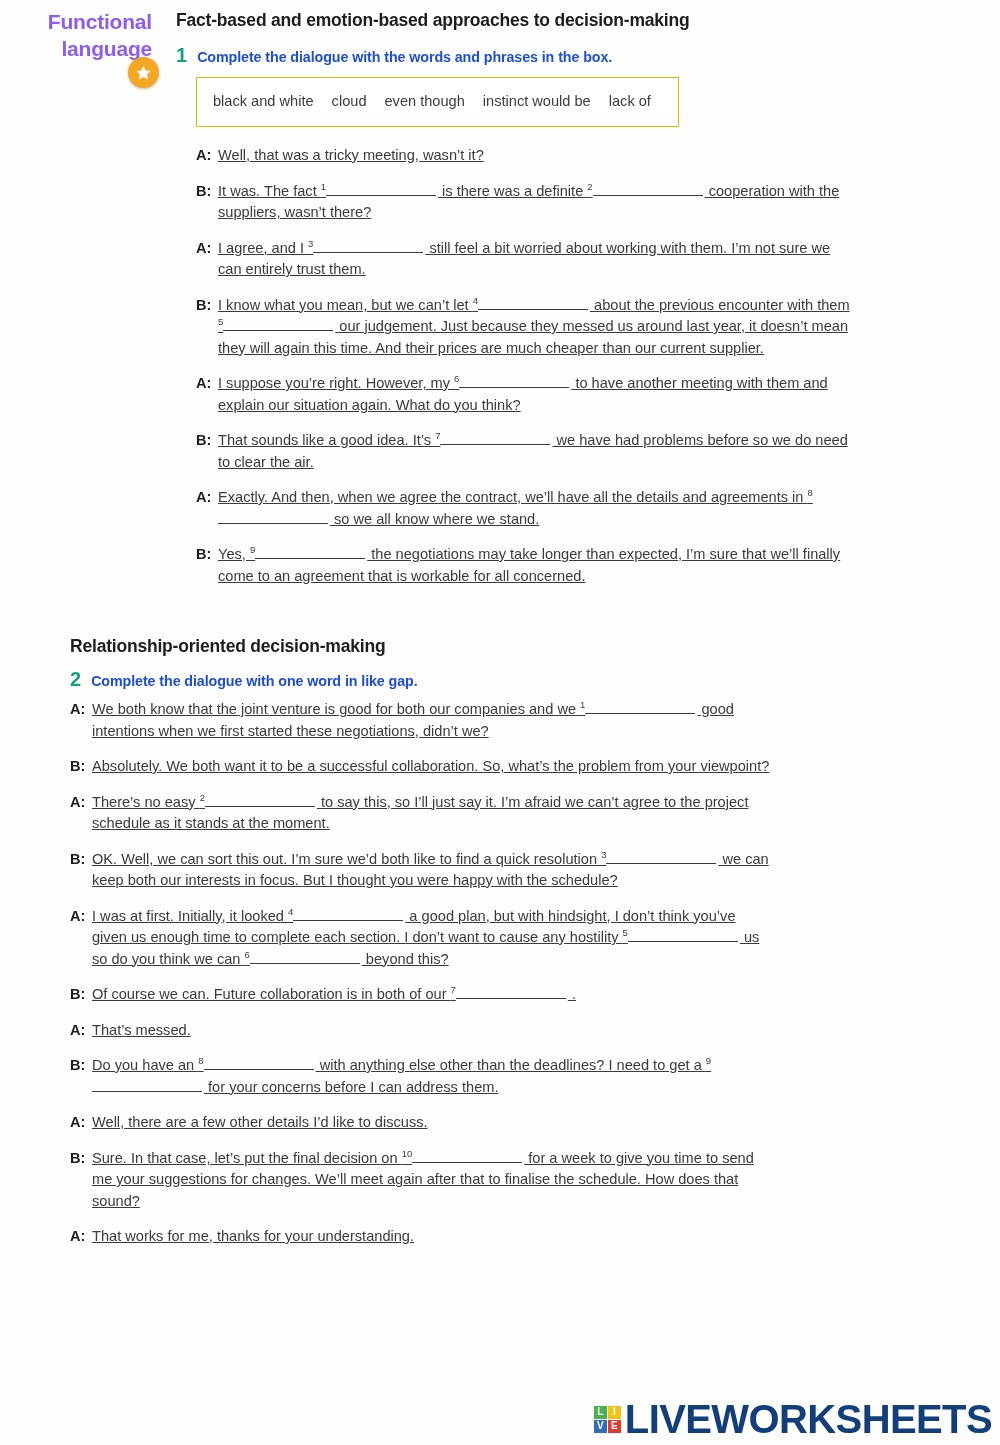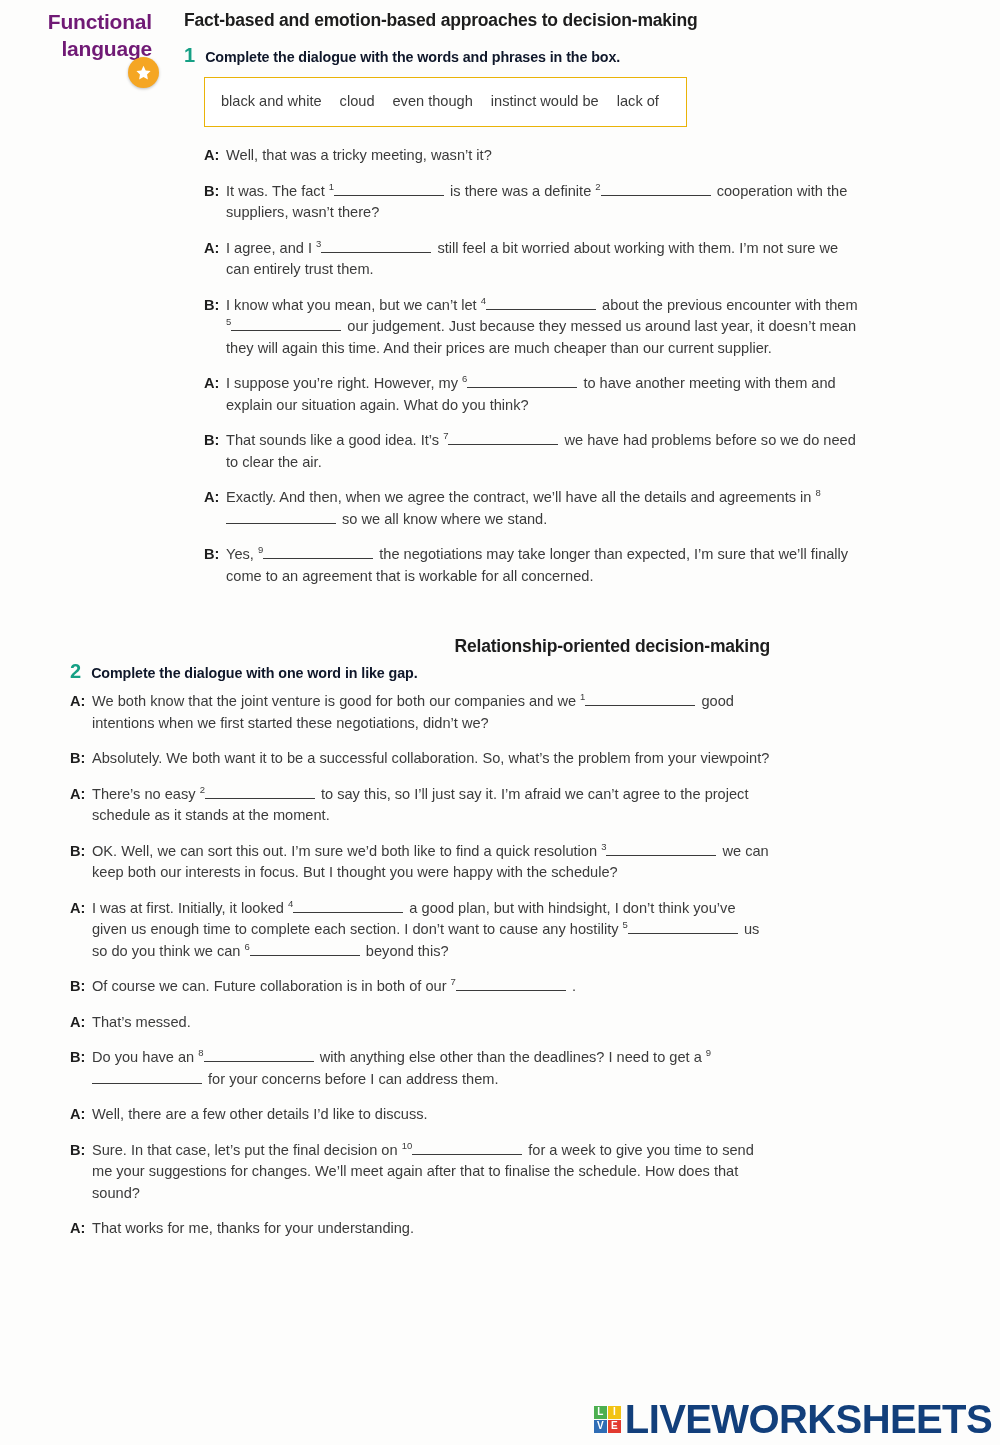--- a/index.html
+++ b/index.html
@@ -24,21 +24,21 @@
   
   .rubric {
     position: absolute;
     left: 0;
     top: 8px;
     width: 152px;
     text-align: right;
     font-weight: bold;
     font-size: 21px;
     line-height: 27px;
-    color: #701a75;
+    color: #8b5cf6;
     letter-spacing: -0.2px;
   }
 
   
   .star-badge {
     position: absolute;
     left: 128px;
     top: 57px;
     width: 31px;
     height: 31px;
@@ -48,21 +48,21 @@
     display: flex;
     align-items: center;
     justify-content: center;
     z-index: 5;
   }
   .star-badge svg { display:block; }
 
   
   .col-main {
     position: absolute;
-    left: 184px;
+    left: 176px;
     top: 10px;
     width: 680px;
   }
   .section-title {
     font-size: 17.5px;
     font-weight: bold;
     color: #1d1d1d;
     letter-spacing: -0.2px;
     margin: 0 0 14px 0;
   }
@@ -74,21 +74,21 @@
   }
   .task-num {
     color: #16a085;
     font-weight: bold;
     font-size: 20px;
     line-height: 1;
   }
   .task-instruction {
     font-weight: bold;
     font-size: 14.3px;
-    color: #0f172a;
+    color: #1d4ed8;
     letter-spacing: -0.1px;
   }
 
   
   .word-box {
     border: 1px solid #eab308;
     background: #ffffff;
     padding: 10px 16px 12px 16px;
     width: 483px;
     box-sizing: border-box;
@@ -117,20 +117,21 @@
     color: #1d1d1d;
     width: 22px;
     flex: 0 0 22px;
     line-height: 21.5px;
   }
   .turn .txt {
     font-size: 14.6px;
     line-height: 21.5px;
     color: #3b3b3b;
     flex: 1 1 auto;
+    text-decoration: underline;
   }
   sup.gapnum {
     font-size: 9.5px;
     vertical-align: super;
     line-height: 0;
     color: #3b3b3b;
     margin-right: 0px;
   }
   .gap {
     display: inline-block;
@@ -141,21 +142,21 @@
     margin: 0 2px 0 0;
   }
 
   
   .sec2 {
     position: absolute;
     left: 70px;
     top: 636px;
     width: 700px;
   }
-  .sec2 .section-title { margin-bottom: 4px; text-align: right; }
+  .sec2 .section-title { margin-bottom: 12px; }
   .sec2 .task-head { margin-bottom: 10px; }
 
   
   .footer-logo {
     position: absolute;
     right: 8px;
     bottom: 6px;
     display: flex;
     align-items: center;
     gap: 4px;

